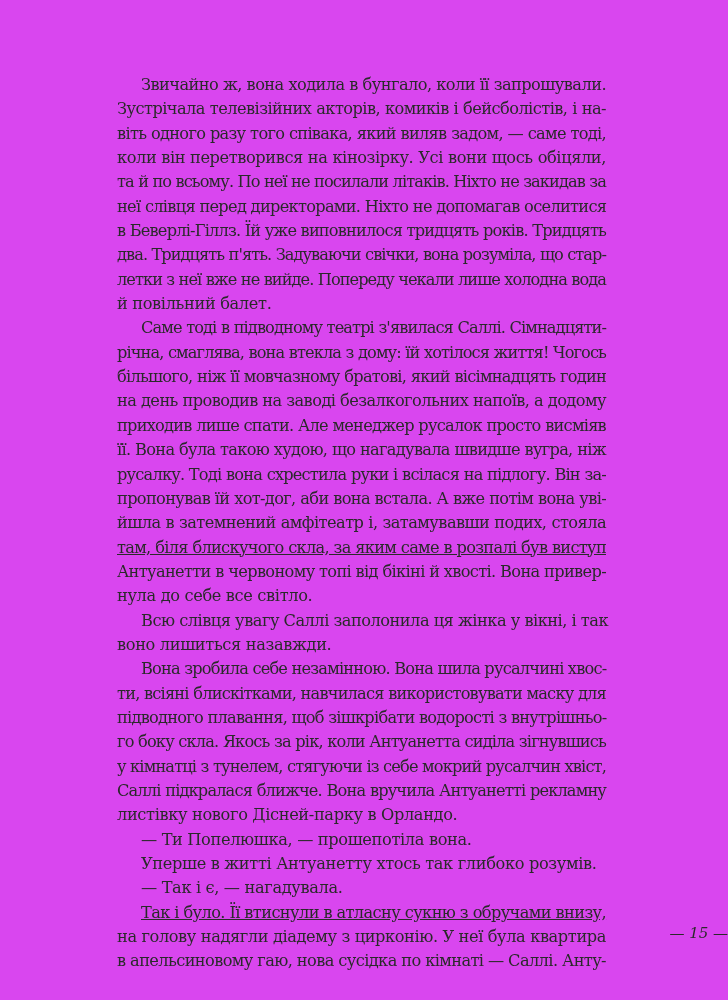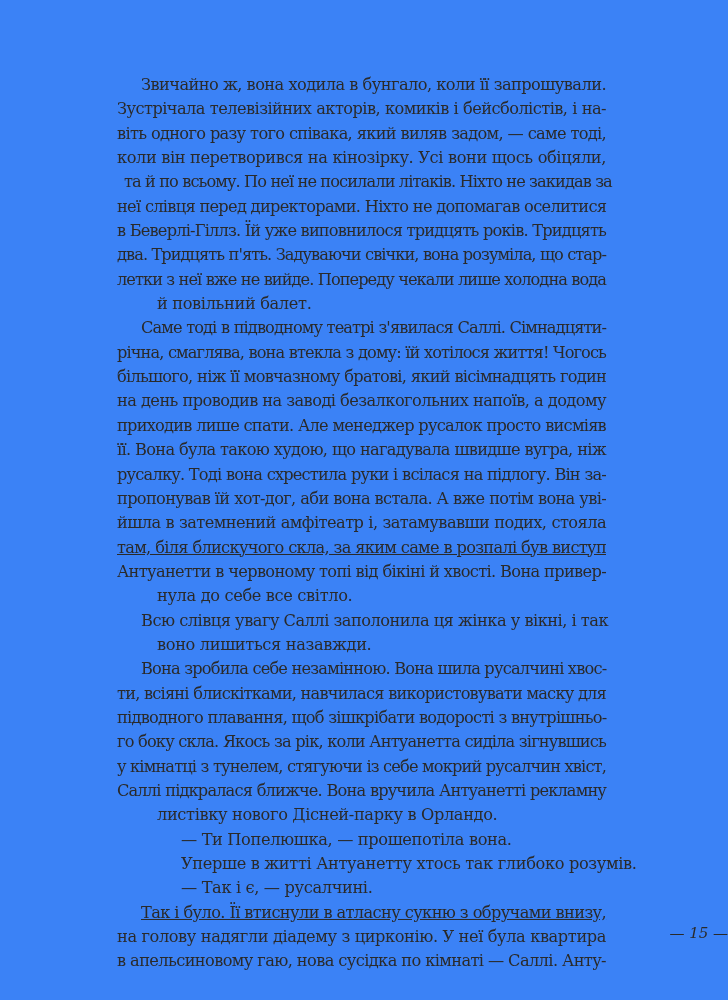--- a/index.html
+++ b/index.html
@@ -1,50 +1,50 @@
 <!DOCTYPE html>
 <html><head>
 <meta charset="utf-8">
 <style>
   html, body { margin:0; padding:0; background:#ffffff; }
   body { width:728px; height:1000px; position:relative; overflow:hidden; }
-  .page { position:absolute; left:0; top:0; width:728px; height:1000px; background:#3b82f6; }
+  .page { position:absolute; left:0; top:0; width:728px; height:1000px; background:#d946ef; }
   .text-block { position:absolute; left:117px; top:73px; width:489px; }
   .line {
     font-family: "DejaVu Serif", "Liberation Serif", serif;
     font-size:16.2px;
     line-height:24.35px;
     height:24.35px;
     color:#2a2a2a;
     white-space:nowrap;
     text-align:justify;
     text-align-last:justify;
     letter-spacing:-0.35px;
   }
   .line.indent { padding-left:24px; }
-  .line.last { text-align-last:left;margin-left:40px; }
+  .line.last { text-align-last:left; }
   .page-number {
     position:absolute; left:0; width:728px; top:924px;
     text-align:right;
     font-family: "DejaVu Serif", "Liberation Serif", serif;
     font-style:italic;
     font-size:15px;
     color:#2a2a2a;
   }
 </style>
 </head>
 <body>
 
 <div class="page">
   <div class="text-block" id="text-block">
       <div class="line indent" style="letter-spacing: -0.55px;">Звичайно ж, вона ходила в бунгало, коли її запрошували.</div>
       <div class="line" style="letter-spacing: -0.55px;">Зустрічала телевізійних акторів, комиків і бейсболістів, і на-</div>
       <div class="line" style="letter-spacing: -0.7px;">віть одного разу того співака, який виляв задом, — саме тоді,</div>
       <div class="line" style="letter-spacing: -0.4px;">коли він перетворився на кінозірку. Усі вони щось обіцяли,</div>
-      <div class="line" style="letter-spacing: -0.9px; margin-left: 7px;">та й по всьому. По неї не посилали літаків. Ніхто не закидав за</div>
+      <div class="line" style="letter-spacing: -0.9px;">та й по всьому. По неї не посилали літаків. Ніхто не закидав за</div>
       <div class="line" style="letter-spacing: -0.7px;">неї слівця перед директорами. Ніхто не допомагав оселитися</div>
       <div class="line" style="letter-spacing: -0.8px;">в Беверлі-Гіллз. Їй уже виповнилося тридцять років. Тридцять</div>
       <div class="line" style="letter-spacing: -0.95px;">два. Тридцять п'ять. Задуваючи свічки, вона розуміла, що стар-</div>
       <div class="line" style="letter-spacing: -0.95px;">летки з неї вже не вийде. Попереду чекали лише холодна вода</div>
       <div class="line last">й повільний балет.</div>
       <div class="line indent" style="letter-spacing: -0.9px;">Саме тоді в підводному театрі з'явилася Саллі. Сімнадцяти-</div>
       <div class="line" style="letter-spacing: -0.9px;">річна, смаглява, вона втекла з дому: їй хотілося життя! Чогось</div>
       <div class="line" style="letter-spacing: -0.75px;">більшого, ніж її мовчазному братові, який вісімнадцять годин</div>
       <div class="line" style="letter-spacing: -0.55px;">на день проводив на заводі безалкогольних напоїв, а додому</div>
       <div class="line" style="letter-spacing: -0.75px;">приходив лише спати. Але менеджер русалок просто висміяв</div>
@@ -59,19 +59,19 @@
       <div class="line last">воно лишиться назавжди.</div>
       <div class="line indent" style="letter-spacing: -0.8px;">Вона зробила себе незамінною. Вона шила русалчині хвос-</div>
       <div class="line" style="letter-spacing: -0.8px;">ти, всіяні блискітками, навчилася використовувати маску для</div>
       <div class="line" style="letter-spacing: -0.75px;">підводного плавання, щоб зішкрібати водорості з внутрішньо-</div>
       <div class="line" style="letter-spacing: -0.85px;">го боку скла. Якось за рік, коли Антуанетта сиділа зігнувшись</div>
       <div class="line" style="letter-spacing: -0.85px;">у кімнатці з тунелем, стягуючи із себе мокрий русалчин хвіст,</div>
       <div class="line" style="letter-spacing: -0.85px;">Саллі підкралася ближче. Вона вручила Антуанетті рекламну</div>
       <div class="line last">листівку нового Дісней-парку в Орландо.</div>
       <div class="line indent last">— Ти Попелюшка, — прошепотіла вона.</div>
       <div class="line indent last">Уперше в житті Антуанетту хтось так глибоко розумів.</div>
-      <div class="line indent last">— Так і є, — русалчині.</div>
+      <div class="line indent last">— Так і є, — нагадувала.</div>
       <div class="line indent" style="letter-spacing: -0.6px; text-decoration: underline;">Так і було. Її втиснули в атласну сукню з обручами внизу,</div>
       <div class="line" style="letter-spacing: -0.4px;">на голову надягли діадему з цирконію. У неї була квартира</div>
       <div class="line" style="letter-spacing: -0.6px;">в апельсиновому гаю, нова сусідка по кімнаті — Саллі. Анту-</div>
     </div>
   <div class="page-number">— 15 —</div>
 </div>
 
 </body></html>

